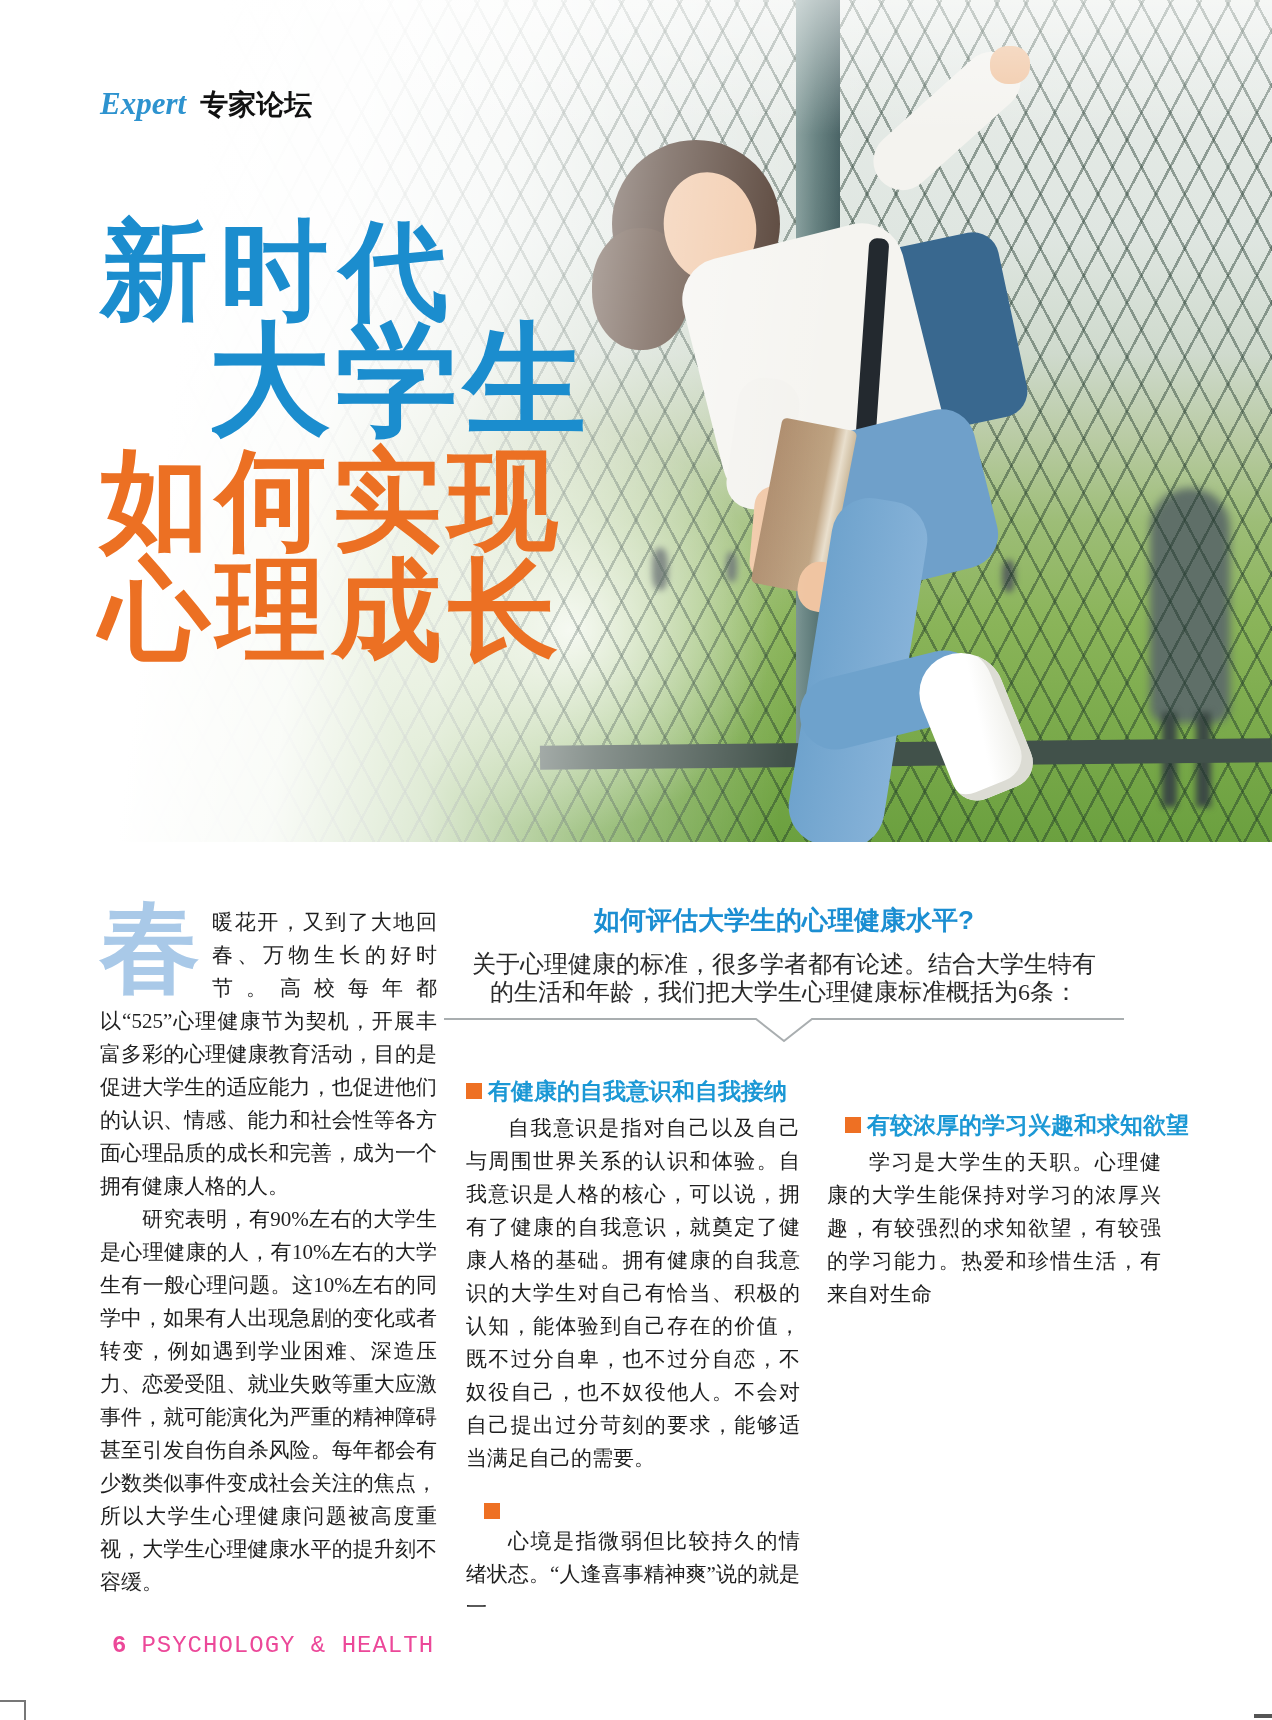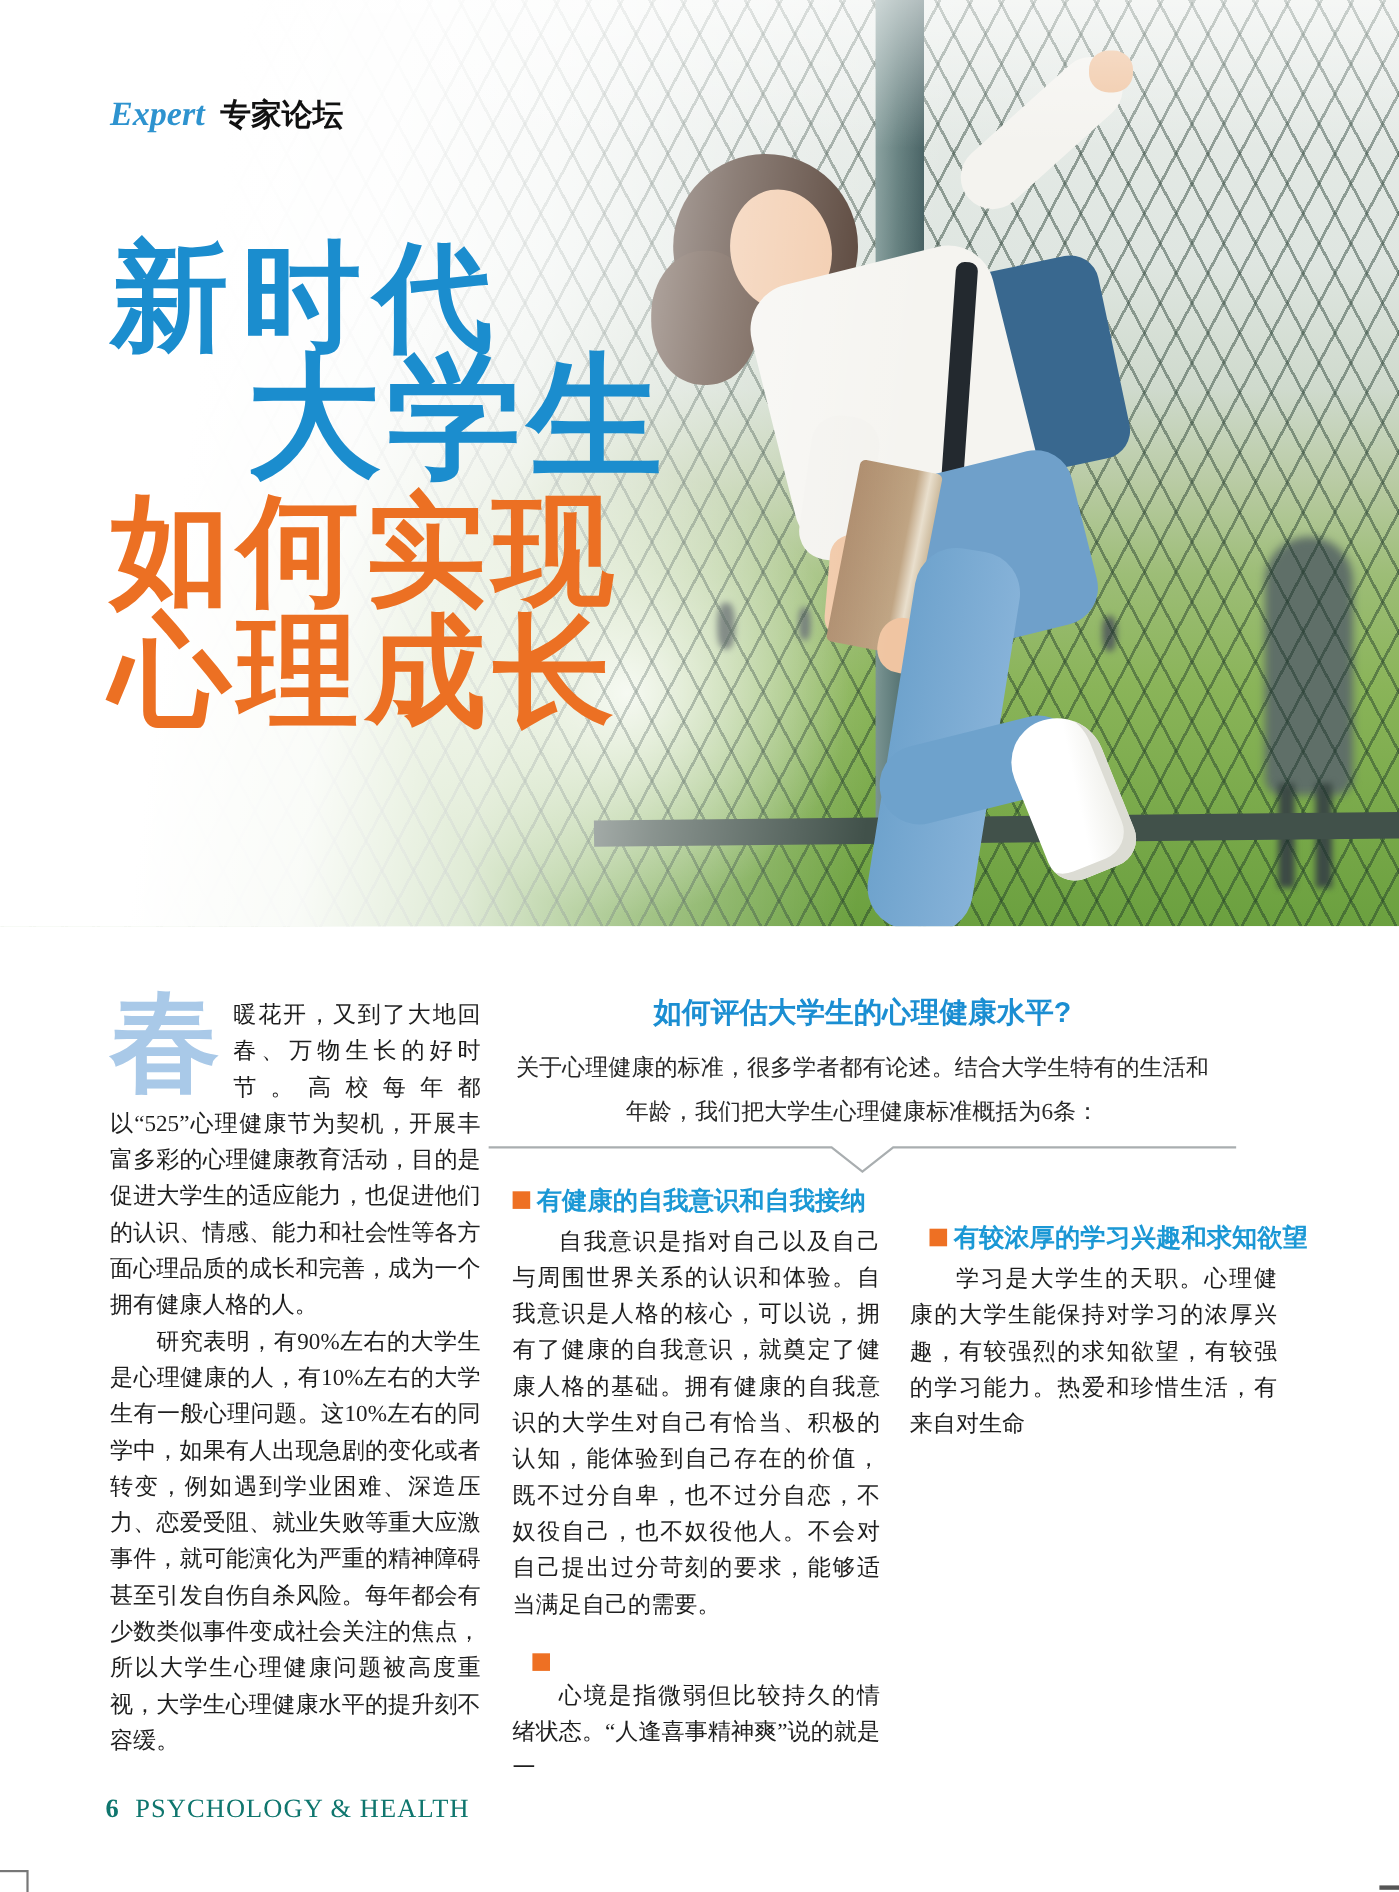--- a/index.html
+++ b/index.html
@@ -53,49 +53,49 @@
       linear-gradient(97deg,#ffffff 0%,#ffffff 16%,rgba(255,255,255,0.96) 27%,rgba(255,255,255,0.78) 38%,rgba(255,255,255,0.38) 50%,rgba(255,255,255,0) 64%);}
   
   .mast{position:absolute;left:100px;top:86px;white-space:nowrap;}
   .mast .expert{font-family:"Liberation Serif",serif;font-style:italic;font-weight:bold;
     font-size:31px;color:#2e93cf;}
   .mast .forum{font-family:"Liberation Sans",sans-serif;font-weight:bold;font-size:28px;
     color:#111;margin-left:14px;}
   .title-line{position:absolute;font-family:"Liberation Serif",serif;font-weight:bold;
     line-height:1;white-space:nowrap;}
   .t1{left:100px;top:218px;font-size:108px;letter-spacing:12px;}
-  .t2{left:224px;top:320px;font-size:122px;letter-spacing:6px;}
+  .t2{left:208px;top:320px;font-size:122px;letter-spacing:6px;}
   .t3{left:100px;top:446px;font-size:110px;letter-spacing:6px;text-align:right;}
   .t4{left:100px;top:556px;font-size:110px;letter-spacing:6px;}
   .blue{color:#1b8dce;} .orange{color:#ec7023;}
   .byline{position:absolute;left:102px;top:717px;display:flex;align-items:center;
     font-size:22px;color:#222;}
   .byline-box{display:inline-block;width:16px;height:16px;border:2px solid #4a4a4a;margin-right:14px;}
   .byline .author{font-weight:bold;}
   
   .body-text{font-size:21px;line-height:33px;text-align:justify;text-justify:inter-ideograph;color:#1e1e1e;}
   .col1{position:absolute;left:100px;top:906px;width:337px;}
   .dropcap{float:left;width:112px;height:86px;font-size:100px;line-height:86px;
     color:#a9c9e8;font-family:"Liberation Serif",serif;font-weight:bold;}
   .para{margin:0;}
   .para.indent{text-indent:2em;}
   .centerblock{position:absolute;left:430px;top:903px;width:708px;text-align:center;}
   .center-head{margin:0;font-family:"Liberation Sans",sans-serif;font-weight:bold;
     font-size:26px;color:#1b8ed2;}
-  .center-intro{margin:12px auto 0;font-size:21px;line-height:40px;color:#2a2a2a;width:640px;}
+  .center-intro{margin:12px auto 0;font-size:24px;line-height:28px;color:#2a2a2a;width:640px;}
   .divider{display:block;margin:10px auto 0;}
   .col2{position:absolute;left:466px;top:1076px;width:334px;}
   .col3{position:absolute;left:827px;top:1082px;width:334px;}
   .sec-head{margin:0 0 6px 0;font-family:"Liberation Sans",sans-serif;font-weight:bold;
     font-size:23px;line-height:30px;color:#1b98d5;white-space:nowrap;display:flex;align-items:center;}
   .sec-head.later{margin-top:28px;margin-left:18px;}
   .bullet{display:inline-block;width:16px;height:16px;background:#ee7023;margin-right:6px;flex:0 0 auto;}
   
-  .footer{position:absolute;left:96px;top:1632px;font-family:Liberation Serif, serif;
-    font-size:24px;color:#0f766e;letter-spacing:1px;}
+  .footer{position:absolute;left:112px;top:1632px;font-family:Liberation Mono, monospace;
+    font-size:24px;color:#ec4899;letter-spacing:1px;}
   .footer .pnum{font-weight:bold;margin-right:14px;}
   .crop-left{position:absolute;left:-22px;top:1700px;width:44px;height:18px;border:2px solid #777;background:#fff;}
   .crop-right{position:absolute;left:1254px;top:1714px;width:18px;height:4px;background:#555;}
 </style>
 </head>
 <body>
 
 <div class="page">
 
   <div class="hero">

